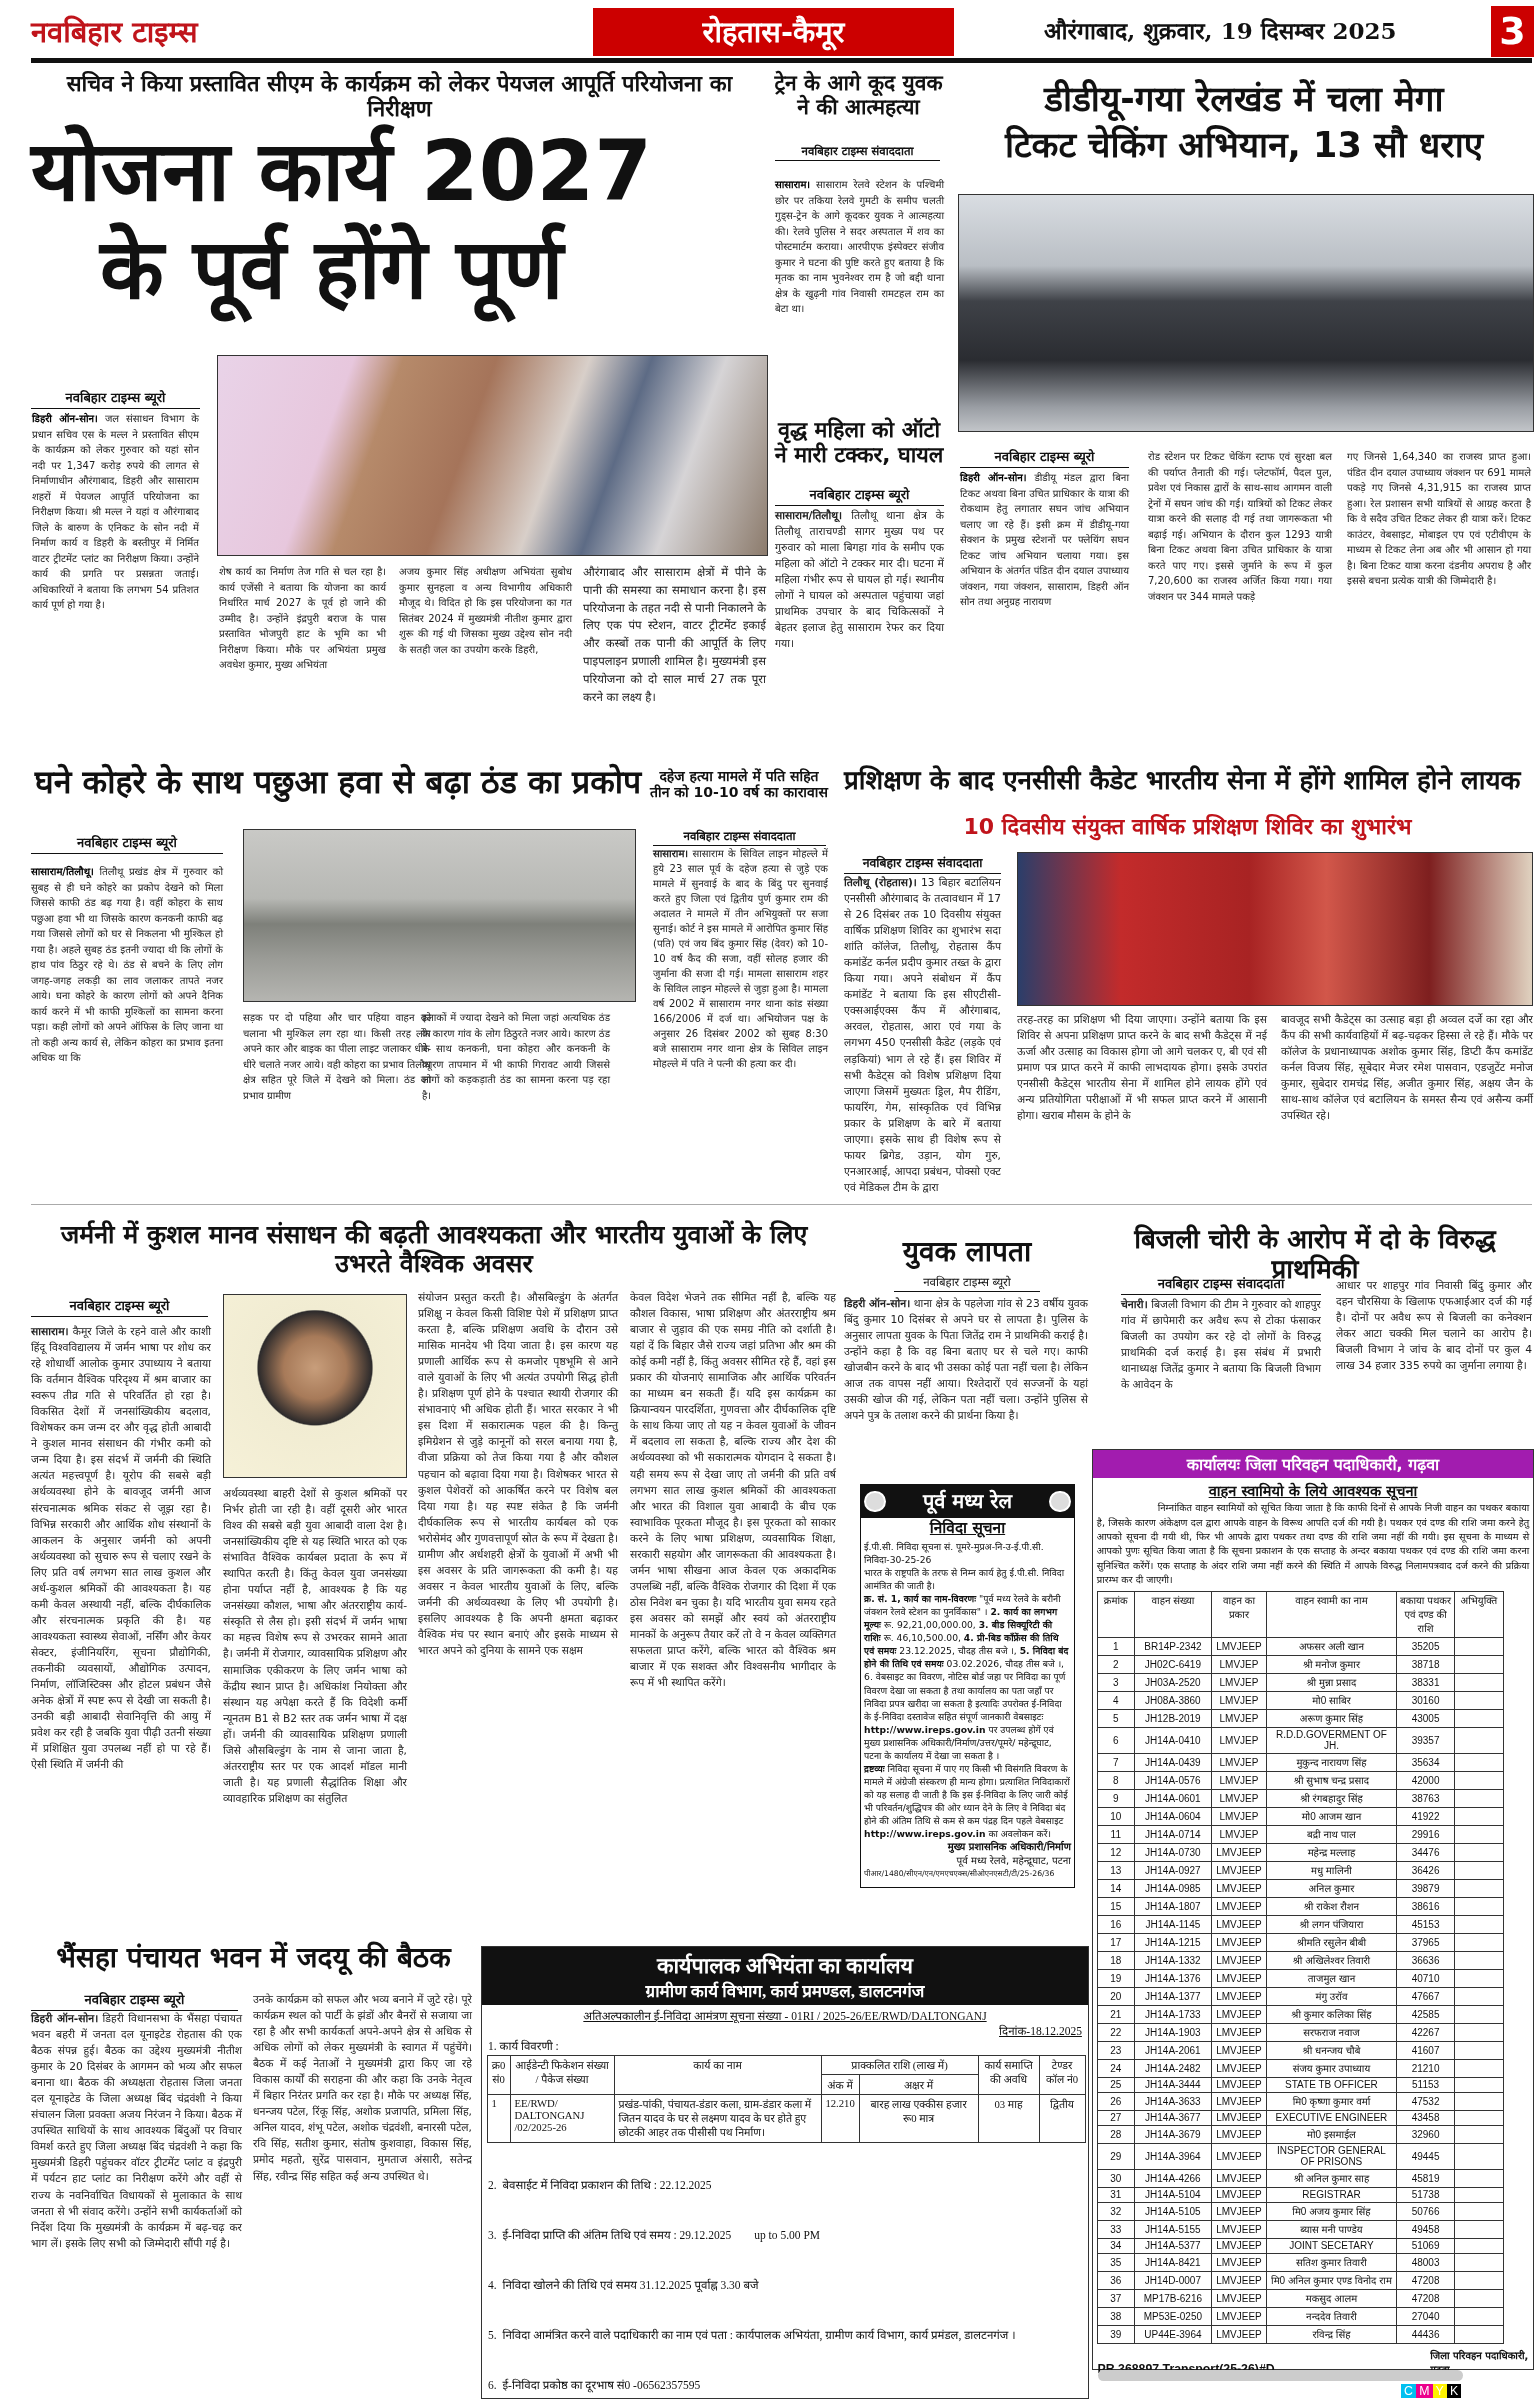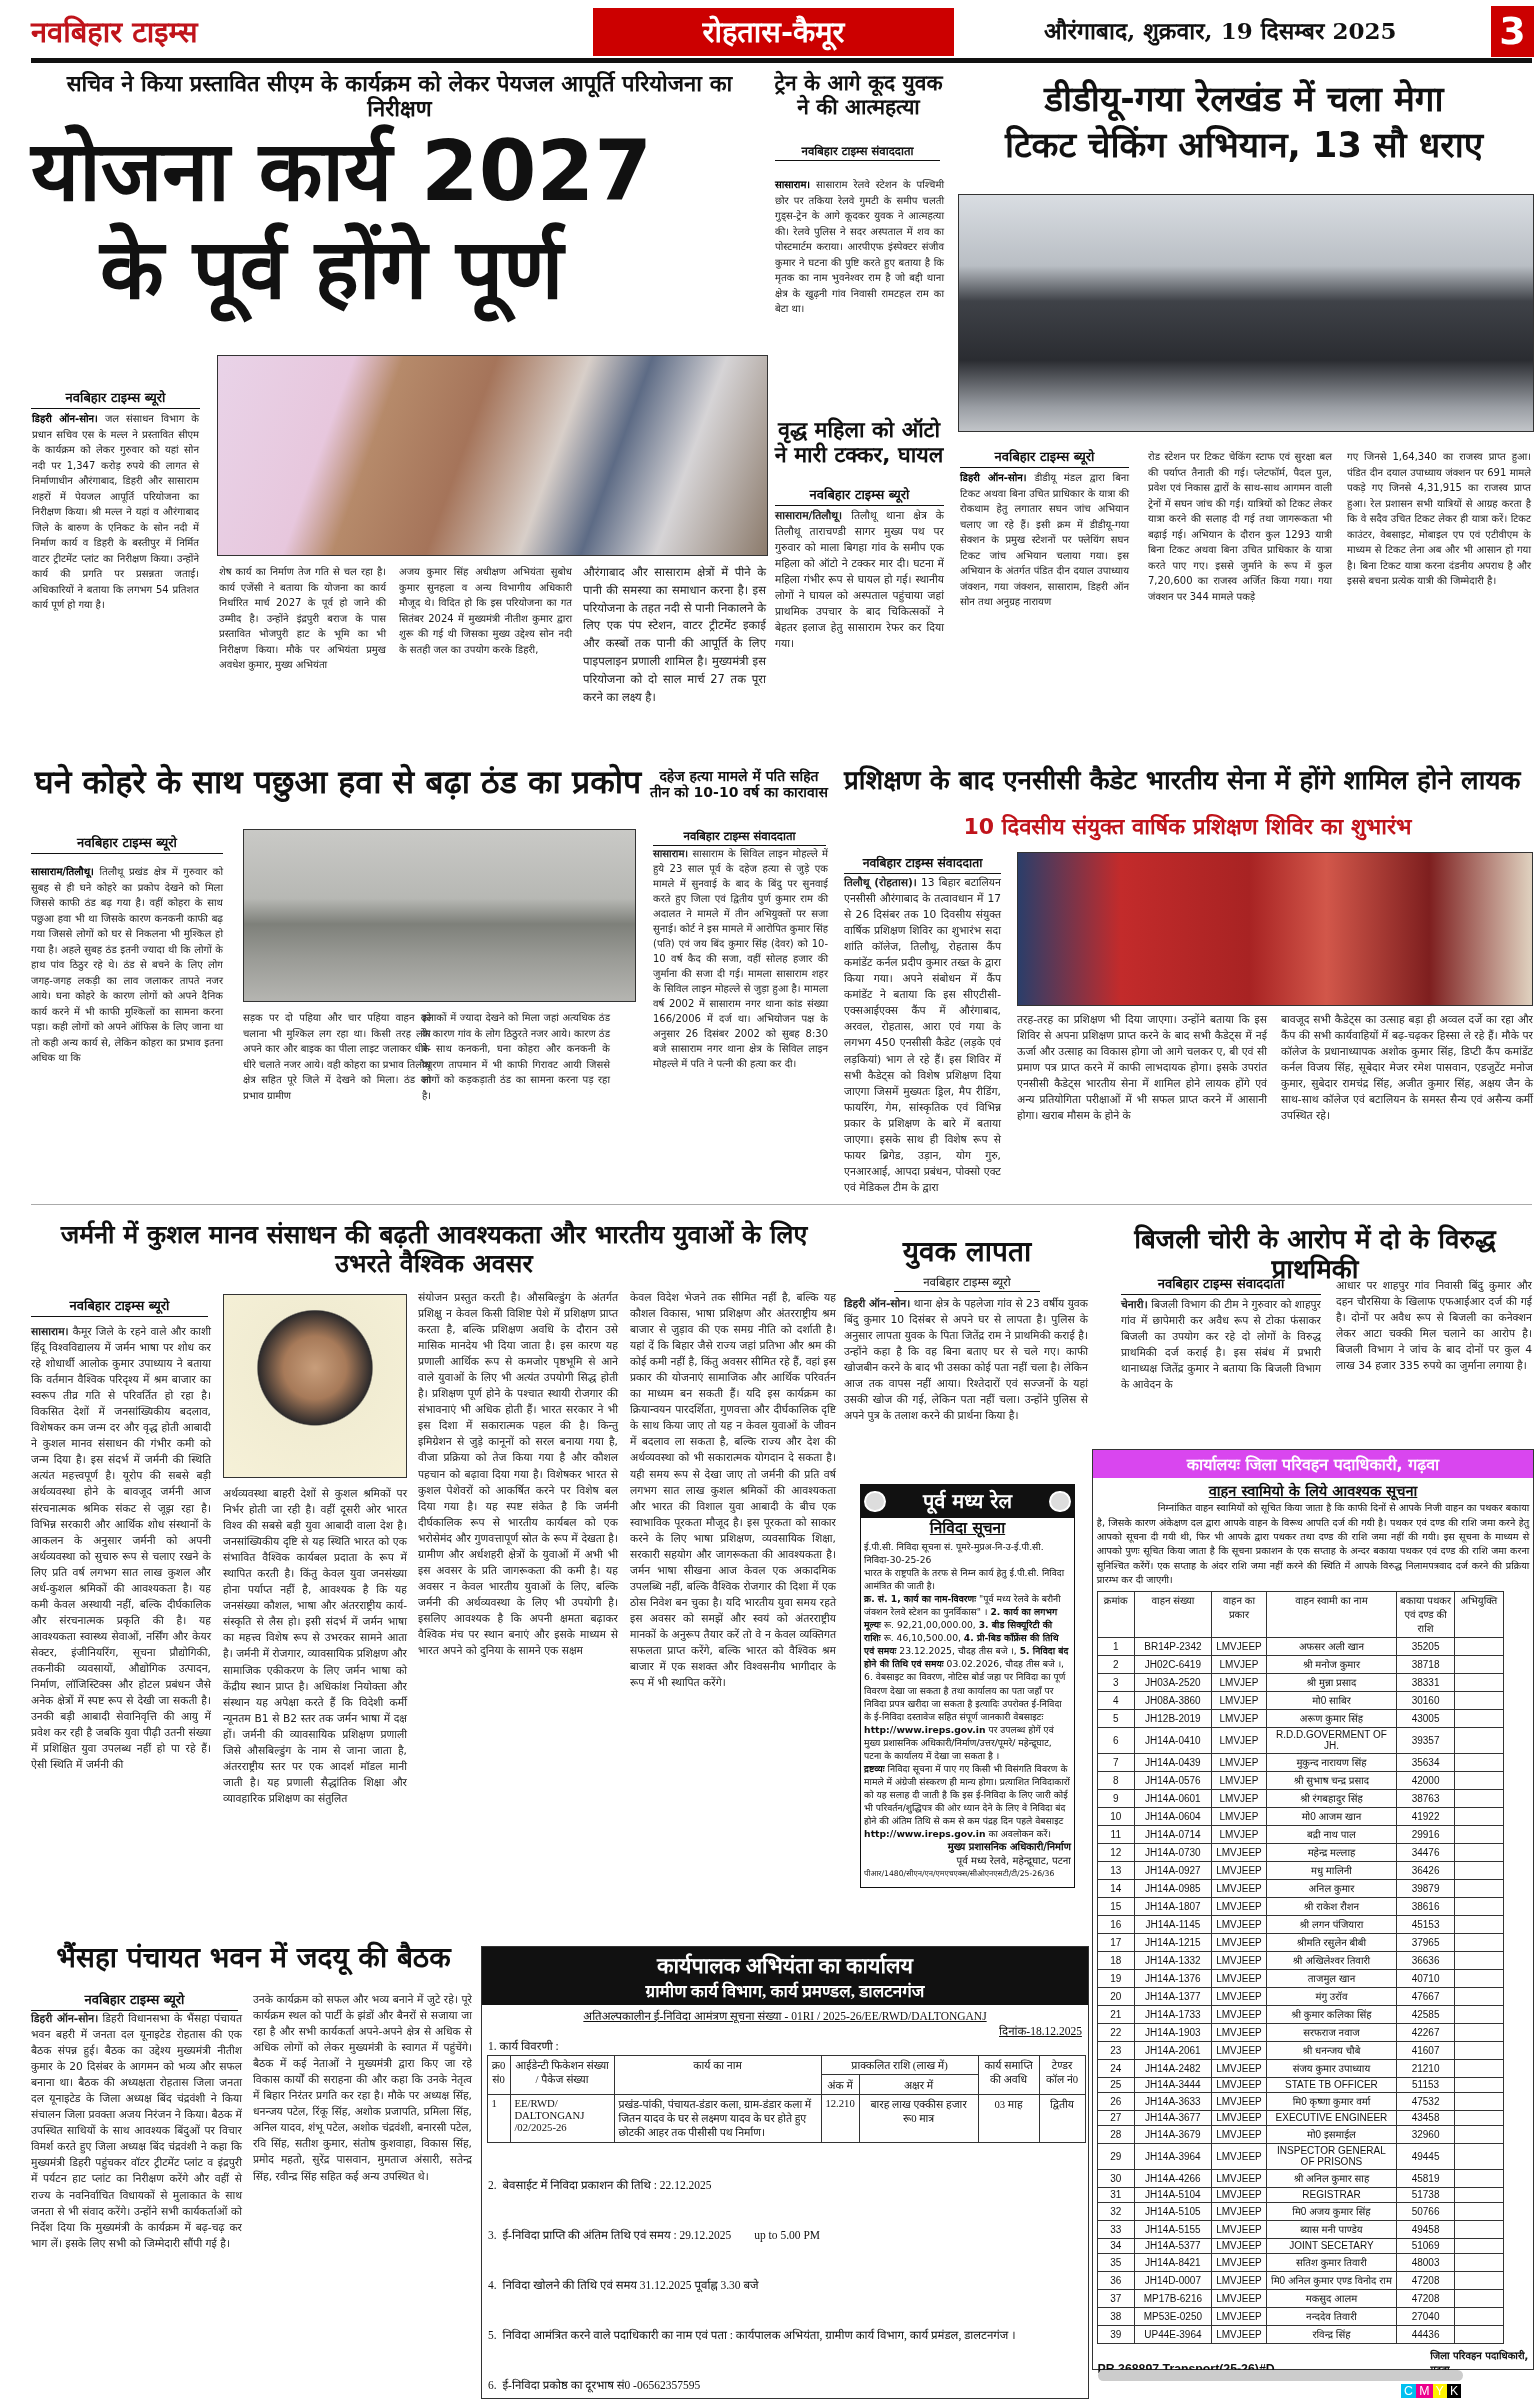--- a/index.html
+++ b/index.html
@@ -168,21 +168,21 @@
     <div>2.  बेवसाईट में निविदा प्रकाशन की तिथि : 22.12.2025</div>
     <div>3.  ई-निविदा प्राप्ति की अंतिम तिथि एवं समय : 29.12.2025        up to 5.00 PM</div>
     <div>4.  निविदा खोलने की तिथि एवं समय 31.12.2025 पूर्वाह्न 3.30 बजे</div>
     <div>5.  निविदा आमंत्रित करने वाले पदाधिकारी का नाम एवं पता : कार्यपालक अभियंता, ग्रामीण कार्य विभाग, कार्य प्रमंडल, डालटनगंज ।</div>
     <div>6.  ई-निविदा प्रकोष्ठ का दूरभाष सं0 -06562357595</div>
   </div>
 
 </div>
 
 <div class="abs" style="left:1092px;top:1449px;width:442px;height:921px;border:1.2px solid #333;font-family:'DejaVu Sans',sans-serif">
-  <div style="background:#d946ef;color:#fff;font-size:16px;font-weight:bold;text-align:center;padding:3.1px 0">कार्यालयः जिला परिवहन पदाधिकारी, गढ़वा</div>
+  <div style="background:#a21caf;color:#fff;font-size:16px;font-weight:bold;text-align:center;padding:3.1px 0">कार्यालयः जिला परिवहन पदाधिकारी, गढ़वा</div>
   <div style="text-align:center;font-size:14.6px;font-weight:bold;text-decoration:underline;margin:1.5px 0">वाहन स्वामियो के लिये आवश्यक सूचना</div>
   <div style="font-size:9.6px;line-height:1.5;text-align:justify;padding:0 3.8px;text-indent:61px">निम्नांकित वाहन स्वामियों को सूचित किया जाता है कि काफी दिनों से आपके निजी वाहन का पथकर बकाया है, जिसके कारण अंकेक्षण दल द्वारा आपके वाहन के विरूध आपति दर्ज की गयी है। पथकर एवं दण्ड की राशि जमा करने हेतु आपको सूचना दी गयी थी, फिर भी आपके द्वारा पथकर तथा दण्ड की राशि जमा नहीं की गयी। इस सूचना के माध्यम से आपको पुणः सूचित किया जाता है कि सूचना प्रकाशन के एक सप्ताह के अन्दर बकाया पथकर एवं दण्ड की राशि जमा करना सुनिश्चित करेंगें। एक सप्ताह के अंदर राशि जमा नहीं करने की स्थिति में आपके विरुद्ध  निलामपत्रवाद दर्ज करने की प्रक्रिया प्रारम्भ कर दी जाएगी।</div>
   <table class="veh-table" id="veh-table" style="width:407px;margin:3.1px 3.8px">
     <thead>
       <tr>
         <th style="width:35px">क्रमांक</th>
         <th style="width:73px">वाहन संख्या</th>
         <th style="width:52px">वाहन का प्रकार</th>
         <th style="width:123px">वाहन स्वामी का नाम</th>
         <th style="width:55px">बकाया पथकर एवं दण्ड की राशि</th>

